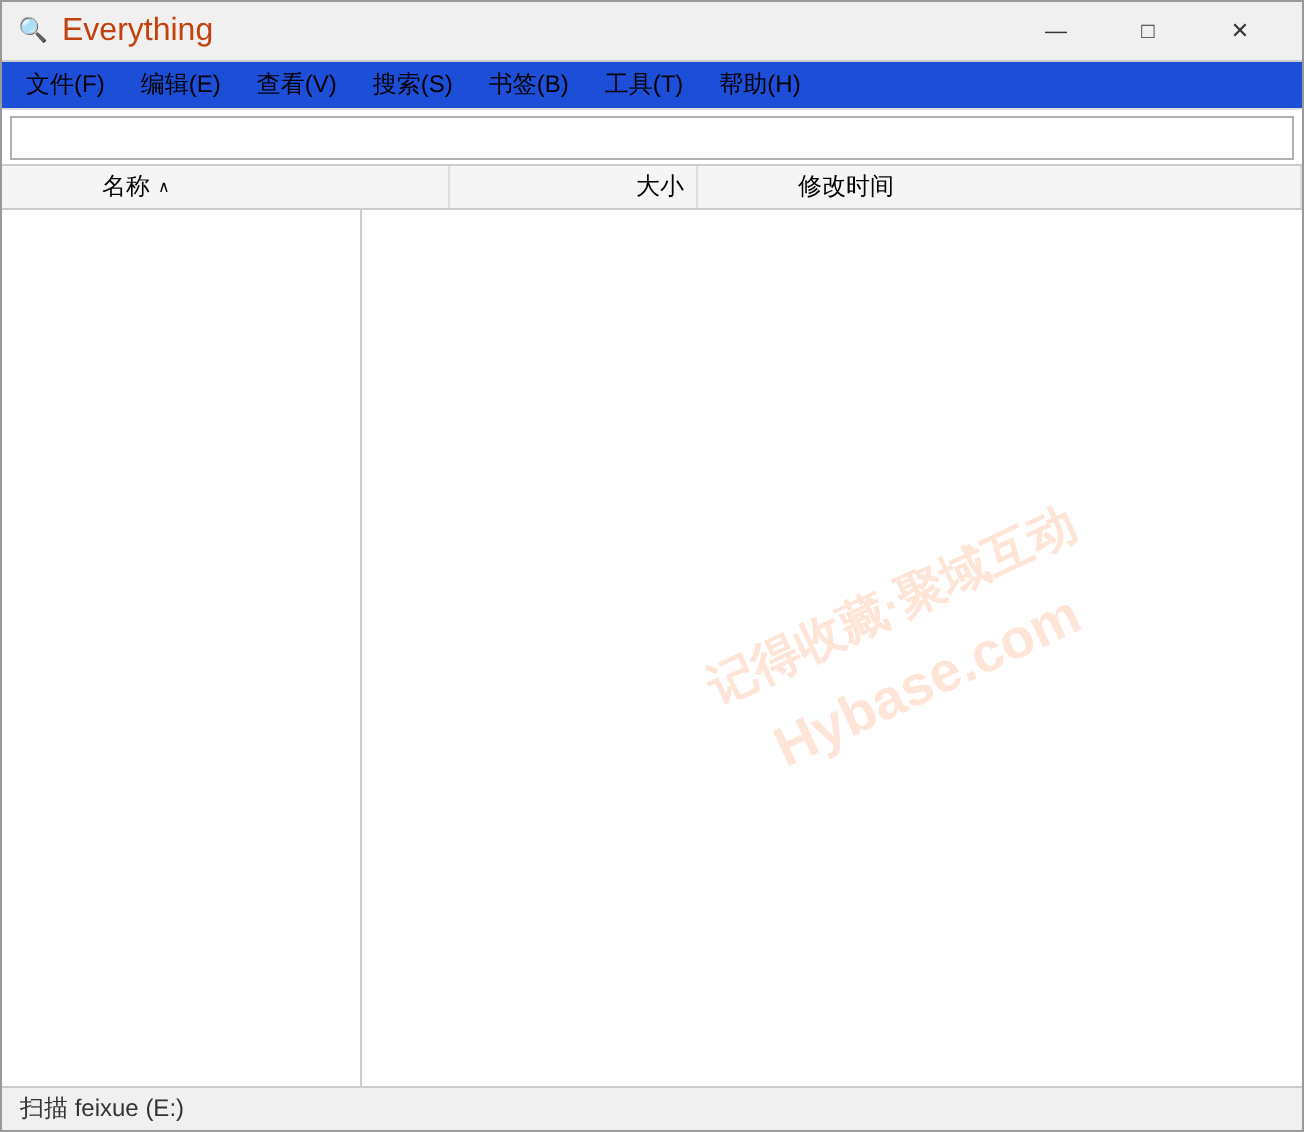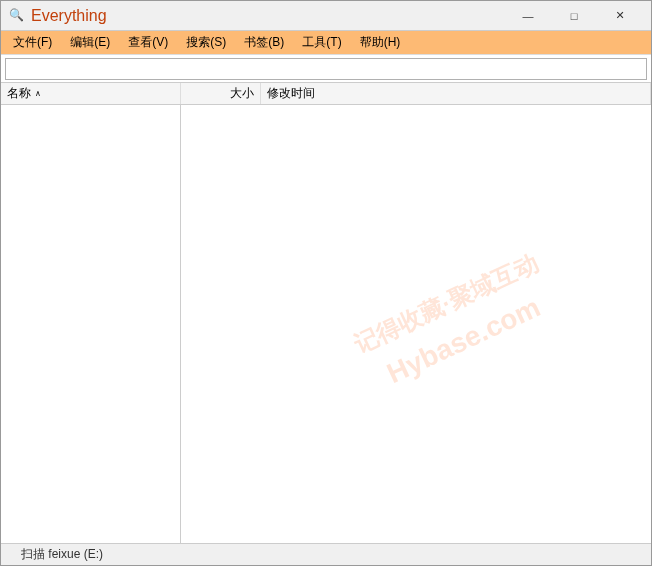--- a/index.html
+++ b/index.html
@@ -64,21 +64,21 @@
       display: flex;
       align-items: center;
       justify-content: center;
       font-size: 11px;
       color: #333;
     }
 
     
     .menu-bar {
       height: 24px;
-      background: #fdba74;
+      background: #1d4ed8;
       display: flex;
       align-items: center;
       padding: 0 4px;
       border-bottom: 1px solid #ddd;
       flex-shrink: 0;
       gap: 2px;
     }
 
     .menu-item {
       padding: 2px 8px;
@@ -122,20 +122,21 @@
     .col-header {
       display: flex;
       align-items: center;
       height: 100%;
       padding: 0 6px;
       font-size: 12px;
       color: #000;
       border-right: 1px solid #ddd;
       cursor: pointer;
       user-select: none;
+      margin-left: 44px;
     }
 
     .col-name {
       width: 180px;
       flex-shrink: 0;
     }
 
     .col-path {
       width: 220px;
       flex-shrink: 0;
@@ -210,21 +211,21 @@
       display: block;
     }
 
     
     .status-bar {
       height: 22px;
       background: #f0f0f0;
       border-top: 1px solid #ccc;
       display: flex;
       align-items: center;
-      padding: 0 20px;
+      padding: 0 9px;
       font-size: 12px;
       color: #333;
       flex-shrink: 0;
     }
   </style>
 </head>
 <body>
 
 <div class="window">
 

